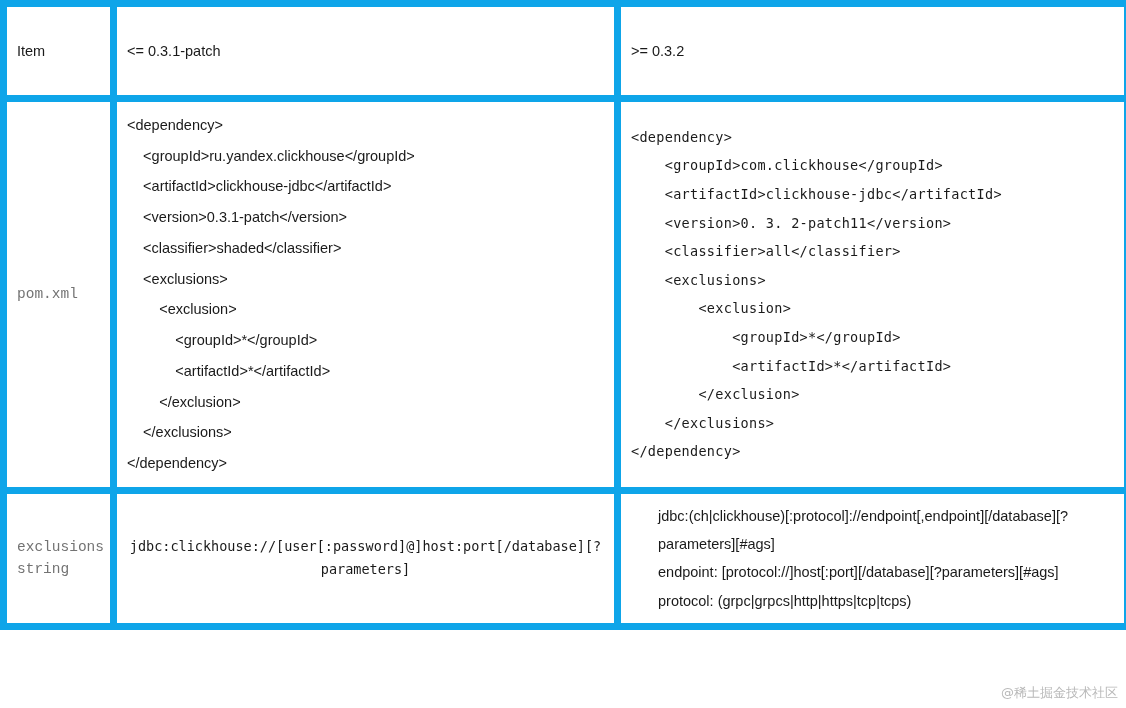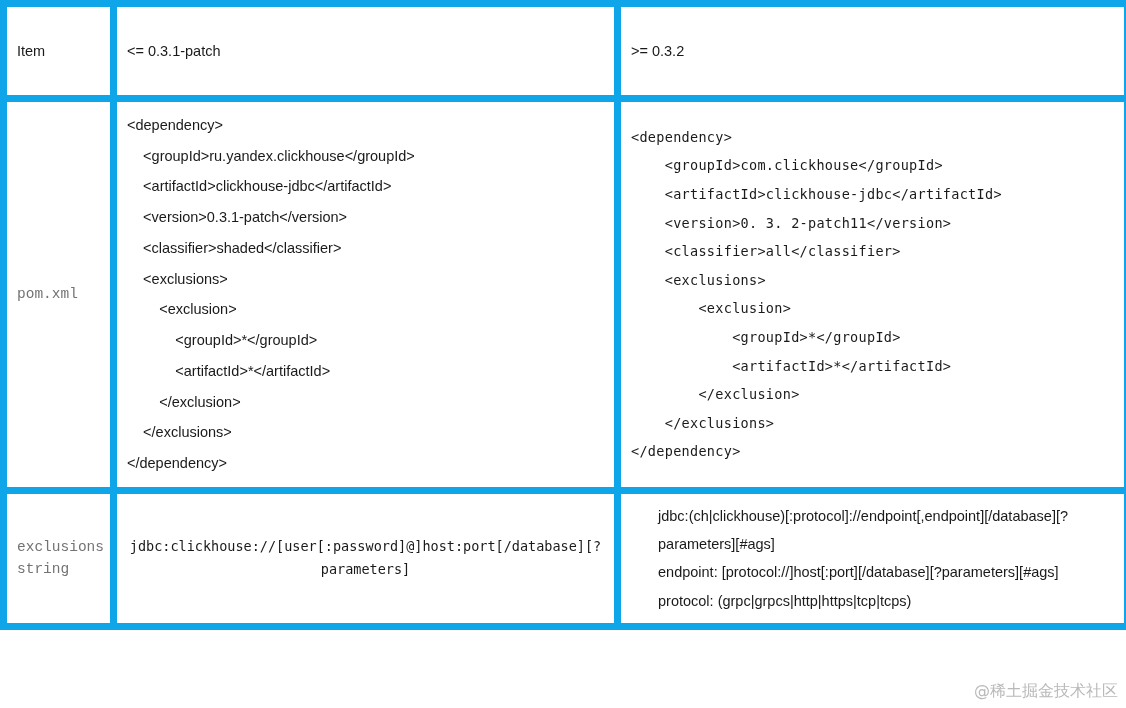--- a/index.html
+++ b/index.html
@@ -78,21 +78,21 @@
     word-break: break-word;
     margin-left: 27px;
   }
   .item-multiline {
     line-height: 1.5;
   }
   .watermark {
     position: absolute;
     right: 8px;
     bottom: 6px;
-    font-size: 16px;
+    font-size: 13px;
     color: #b9b9b9;
     font-family: "DejaVu Sans", sans-serif;
     pointer-events: none;
   }
 </style>
 </head>
 <body>
 
 <table class="compat">
   <colgroup>

